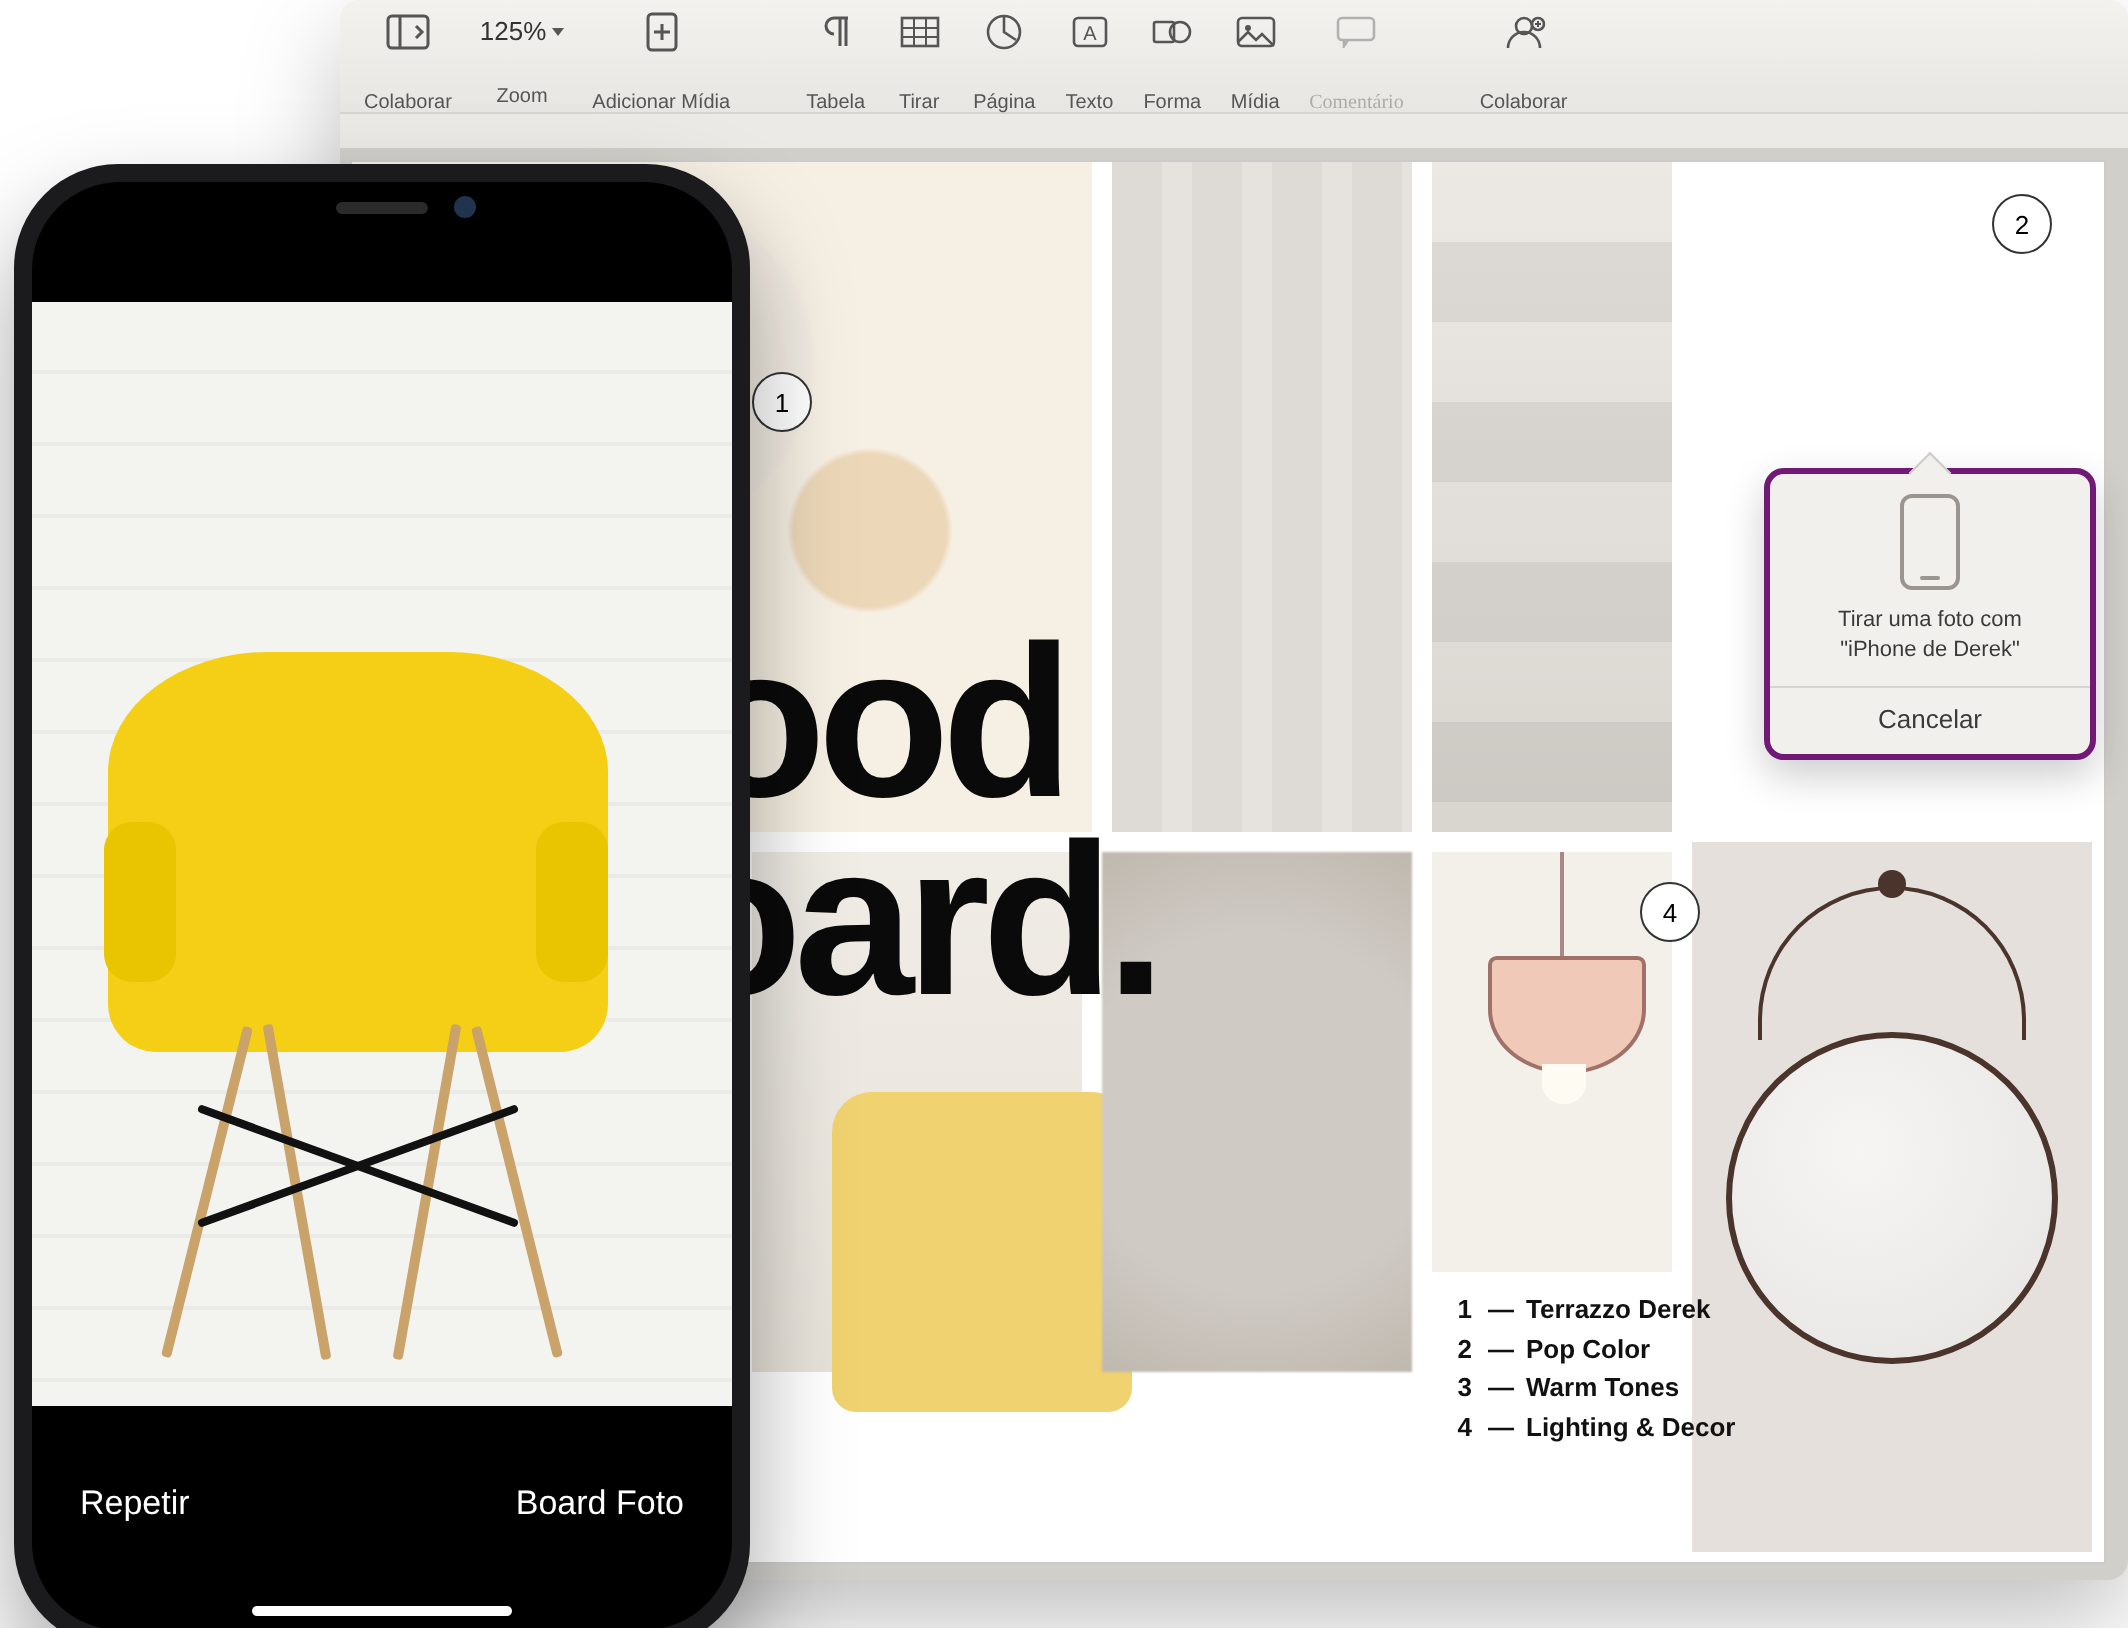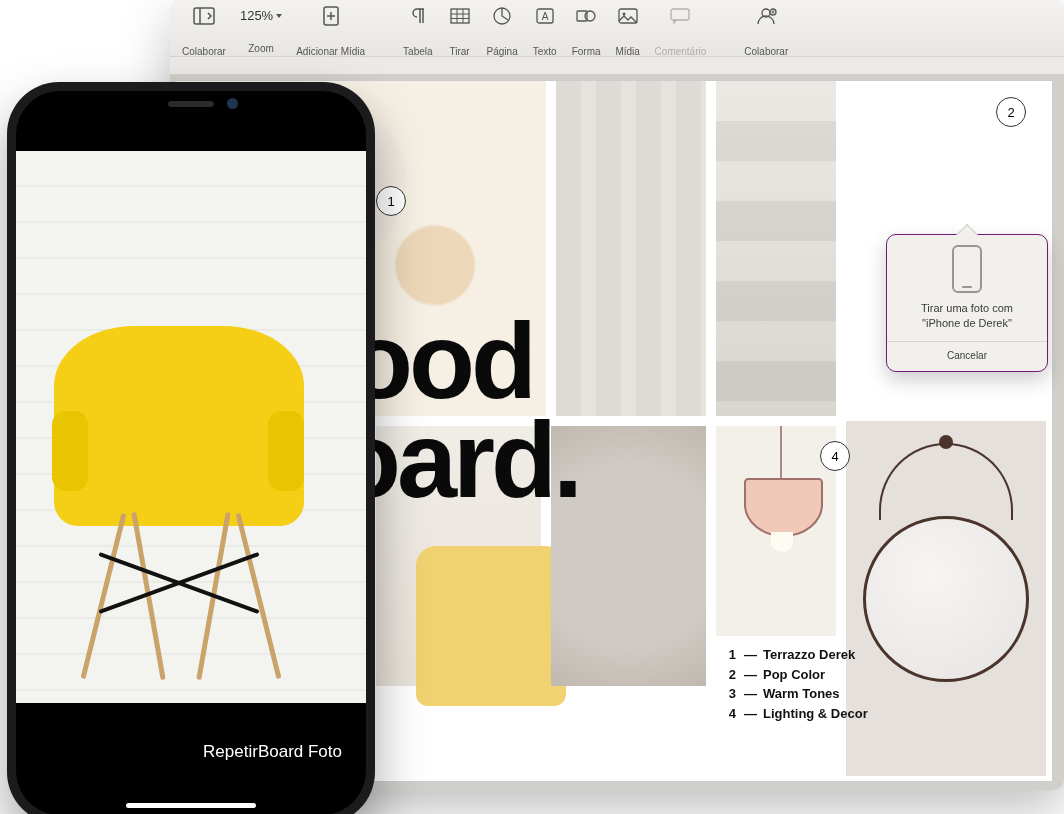--- a/index.html
+++ b/index.html
@@ -13,21 +13,21 @@
   .wtitle .doc-icon{width:11px;height:14px;background:#ff9500;border-radius:2px;}
   .toolbar{height:50px;background:linear-gradient(#f4f2ef,#e8e6e2);border-bottom:1px solid #d6d4cf;display:flex;align-items:flex-start;padding:6px 12px 0;gap:0;}
   .tb-item{display:flex;flex-direction:column;align-items:center;gap:20px;color:#555;}
   .tb-item .ico{width:26px;height:20px;display:flex;align-items:center;justify-content:center;color:#555;}
   .tb-item .lbl{font-size:10px;color:#555;}
   .toolbar .grp{display:flex;gap:14px;}
   .toolbar .sep-big{flex:0 0 38px;}
   .toolbar .spacer{flex:1;}
   .zoom-val{font-size:13px;color:#333;padding-top:2px;display:flex;align-items:center;gap:3px;}
   .zoom-val::after{content:"";border-top:4px solid #555;border-left:3px solid transparent;border-right:3px solid transparent;display:inline-block;}
-  .tb-disabled{opacity:.4;}
+  .tb-disabled{opacity:.4;font-family:Liberation Serif, serif;}
   svg{display:block;}
 
   
   .canvas{position:absolute;left:0;top:74px;right:0;bottom:0;background:#d1cfca;overflow:hidden;}
   .page{position:absolute;left:5px;top:6px;width:876px;height:700px;background:#fff;border:1px solid #ccc;overflow:hidden;}
   .tile{position:absolute;}
   
   .t1{left:0;top:0;width:370px;height:335px;background:radial-gradient(circle at 40% 30%,#f2ece3 0 25%,transparent 26%),radial-gradient(circle at 70% 55%,#ecd7b8 0 12%,transparent 13%),radial-gradient(circle at 20% 70%,#e6d7c3 0 18%,transparent 19%),#f6efe3;}
   .t2{left:380;top:0;width:150px;height:335px;background:repeating-linear-gradient(90deg,#dedbd7 0 25px,#e6e3df 25px 40px);}
   .t3{left:540px;top:0;width:120px;height:335px;background:linear-gradient(#ece9e5,#d9d5cf),repeating-linear-gradient(#0000 0 40px,rgba(0,0,0,.06) 40px 80px);background-blend-mode:multiply;}
@@ -52,46 +52,46 @@
   .legend{position:absolute;left:550px;top:564px;font-size:13px;font-weight:700;color:#111;line-height:1.5;}
   .legend .row{display:flex;align-items:center;gap:8px;}
   .legend .num{width:10px;text-align:right;}
   .legend .dash{letter-spacing:-2px;}
 
   
   .circ{position:absolute;width:28px;height:28px;border:1px solid #333;border-radius:50%;display:flex;align-items:center;justify-content:center;font-size:13px;background:#fff;}  
   
 
   
-  .popover{position:absolute;right:16px;top:160px;width:160px;background:#f2f0ed;border:1px solid #701a75;border-radius:10px;box-shadow:0 8px 20px rgba(0,0,0,.2);padding:10px 0 0;z-index:50;}
+  .popover{position:absolute;right:16px;top:160px;width:160px;background:#f2f0ed;border:3px solid #701a75;border-radius:10px;box-shadow:0 8px 20px rgba(0,0,0,.2);padding:10px 0 0;z-index:50;}
   .popover::before{content:"";position:absolute;left:50%;top:-8px;width:14px;height:14px;background:#f2f0ed;border-left:1px solid #cdcbc7;border-top:1px solid #cdcbc7;transform:translateX(-50%) rotate(45deg);}
   .popover .phone{width:26px;height:44px;border:2px solid #9a958e;border-radius:6px;margin:0 auto;position:relative;}
   .popover .phone::after{content:"";position:absolute;left:50%;bottom:3px;width:10px;height:2px;background:#9a958e;transform:translateX(-50%);border-radius:2px;}
   .popover .ptxt{font-size:11px;text-align:center;color:#3a3a3a;padding:8px 8px 10px;line-height:1.35;}
-  .popover .cancel{border-top:1px solid #d7d5d1;text-align:center;font-size:10px;color:#3a3a3a;padding:8px 0 10px;border-radius:0 0 10px 10px;}
+  .popover .cancel{border-top:1px solid #d7d5d1;text-align:center;font-size:13px;color:#3a3a3a;padding:8px 0 10px;border-radius:0 0 10px 10px;}
 
   
   .iphone{position:absolute;left:7px;top:82px;width:350px;height:724px;border-radius:52px;background:#1b1b1d;box-shadow:0 25px 50px rgba(0,0,0,.35);padding:9px;}
   .iphone .bezel{width:100%;height:100%;border-radius:44px;background:#000;position:relative;overflow:hidden;}
   .notch{position:absolute;left:50%;top:0;width:170px;height:30px;background:#000;border-radius:0 0 18px 18px;transform:translateX(-50%);z-index:30;}
   .notch::before{content:"";position:absolute;left:50%;top:10px;width:46px;height:6px;background:#2a2a2a;border-radius:3px;transform:translateX(-50%);}
   .notch::after{content:"";position:absolute;right:38px;top:7px;width:11px;height:11px;border-radius:50%;background:#20344f;}
   .photo-area{position:absolute;left:0;top:60px;width:100%;height:552px;}
   
   .wall{position:absolute;inset:0;background:repeating-linear-gradient(#f3f3f0 0 34px,#eaeae6 34px 36px),repeating-linear-gradient(90deg,#f3f3f0 0 58px,#eaeae6 58px 60px);}
   .chair-seat{position:absolute;left:38px;top:225px;width:250px;height:150px;background:#f4cf16;border-radius:40px 40px 24px 24px;}
   .chair-back{position:absolute;left:38px;top:175px;width:250px;height:110px;background:#f4cf16;border-radius:80px 80px 0 0/60px 60px 0 0;}
   .chair-arm{position:absolute;top:260px;width:36px;height:80px;background:#e9c400;border-radius:14px;}
   .arm-l{left:36px;} .arm-r{left:252px;}
   .leg{position:absolute;width:5px;height:170px;background:#caa36a;top:360px;border-radius:2px;}
   .l1{left:85px;transform:rotate(14deg);} .l2{left:130px;transform:rotate(-10deg);}
   .l3{left:195px;transform:rotate(10deg);} .l4{left:240px;transform:rotate(-14deg);}
   .xbar{position:absolute;width:170px;height:4px;background:#111;top:430px;left:78px;border-radius:2px;}
   .xb1{transform:rotate(20deg);} .xb2{transform:rotate(-20deg);}
-  .phone-bar{position:absolute;left:0;right:0;bottom:0;height:95px;display:flex;align-items:center;justify-content:flex-end;padding:0 24px 16px;border-radius:15px;}
+  .phone-bar{position:absolute;left:0;right:0;bottom:0;height:95px;display:flex;align-items:center;justify-content:space-between;padding:0 24px 16px;border-radius:15px;}
   .phone-bar span{color:#fff;font-size:17px;}
   .home{position:absolute;left:50%;bottom:7px;width:130px;height:5px;background:#fff;border-radius:3px;transform:translateX(-50%);}
 </style>
 </head>
 <body>
 
 <div class="pages-window">
 
 
   <div class="toolbar">

